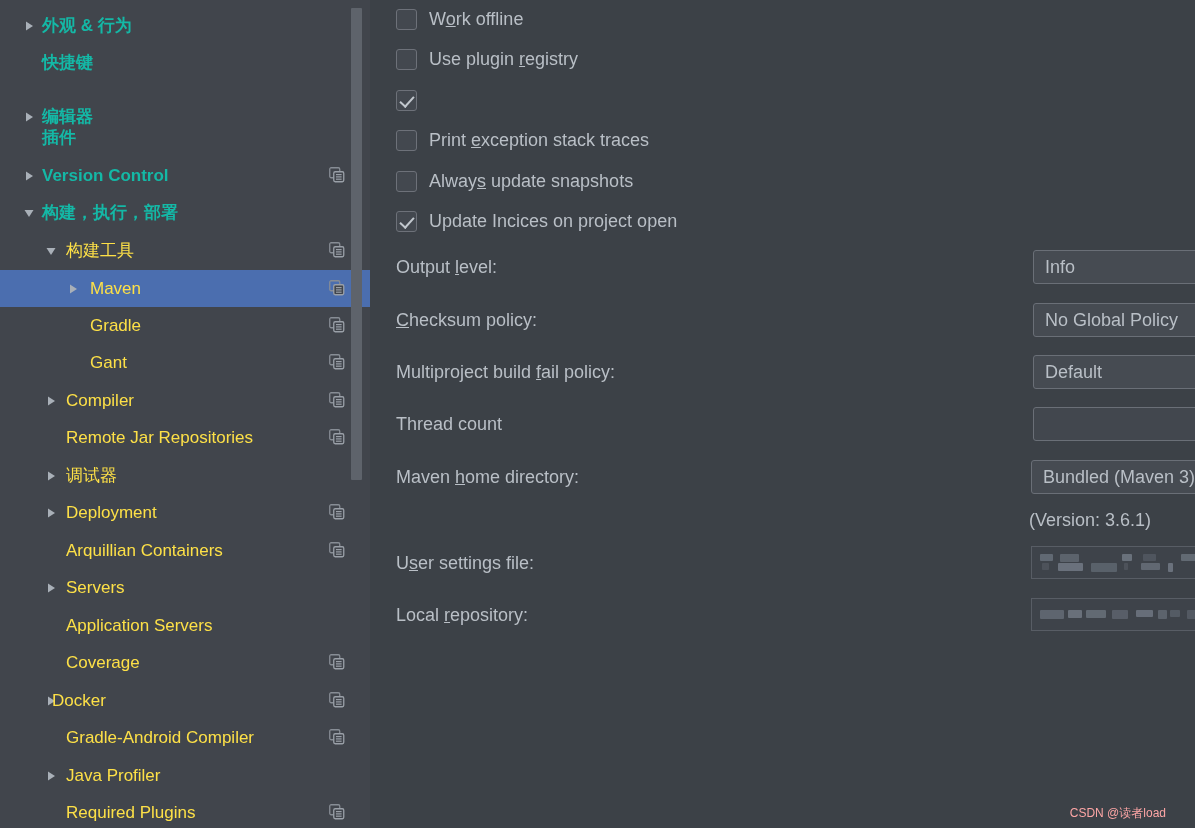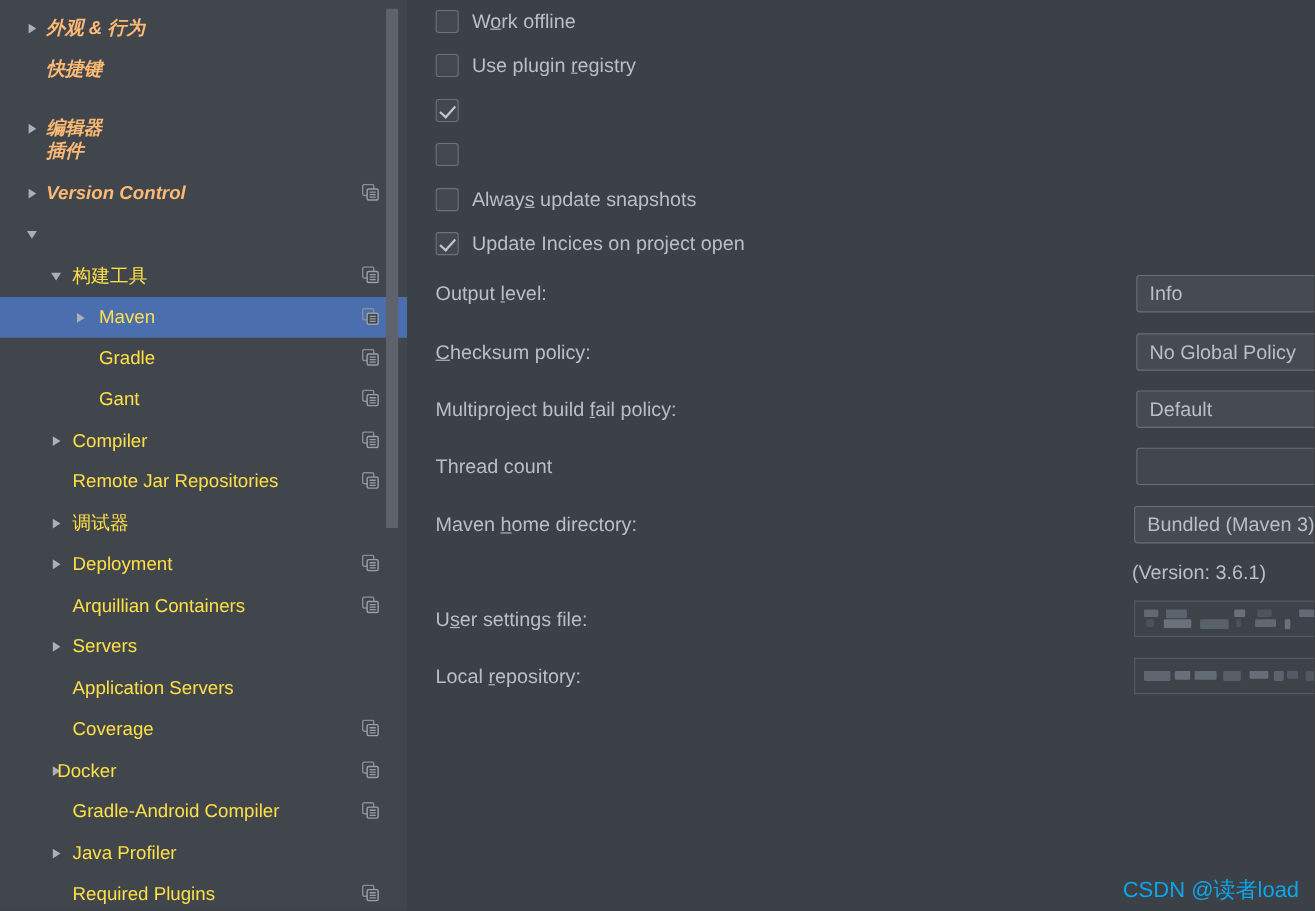--- a/index.html
+++ b/index.html
@@ -33,21 +33,21 @@
     height: 37px;
     display: flex;
     align-items: center;
     color: #fde047;
     font-size: 17px;
     white-space: nowrap;
   }
   .tree-item.selected {
     background: #4b6eaf;
   }
-  .tree-item.bold { font-weight: bold; color: #fdba74; font-style: italic; }
+  .tree-item.bold { font-weight: bold; color: #14b8a6; }
   .ti-arrow {
     position: absolute;
     width: 14px; height: 14px;
     display: flex; align-items: center; justify-content: center;
   }
   .ti-arrow svg { display:block; }
   .ti-label {
     position: absolute;
     line-height: 37px;
   }
@@ -178,24 +178,24 @@
 
   .plain-note {
     position: absolute;
     color: #b9bfc6;
     font-size: 18px;
     white-space: nowrap;
   }
 
   #watermark {
     position: absolute;
-    right: 14px;
+    right: 29px;
     bottom: 6px;
-    color: #0ea5e9;
-    font-size: 20px;
+    color: #fca5a5;
+    font-size: 12px;
     white-space: nowrap;
   }
 </style>
 </head>
 <body>
 
 <div id="app">
 
   <div id="sidebar">
     <div id="sb-items">
@@ -237,20 +237,21 @@
               <line x1="7" y1="12.2" x2="12.6" y2="12.2" stroke="#9aa0a8" stroke-width="1.2"></line>
             </svg>
           </span>
         </div>
         <div class="tree-item bold" style="top: 194px;">
           <span class="ti-arrow" style="left: 22px;">
             <svg width="14" height="14" viewBox="0 0 14 14">
               <polygon points="2.5,4 11.5,4 7,11" fill="#a9b0b8"></polygon>
             </svg>
           </span>
+          <span class="ti-label" style="left: 42px;">构建，执行，部署</span>
         </div>
         <div class="tree-item" style="top: 232px;">
           <span class="ti-arrow" style="left: 44px;">
             <svg width="14" height="14" viewBox="0 0 14 14">
               <polygon points="2.5,4 11.5,4 7,11" fill="#a9b0b8"></polygon>
             </svg>
           </span>
           <span class="ti-label" style="left: 66px;">构建工具</span>
           <span class="ti-copy">
             <svg width="16" height="16" viewBox="0 0 16 16">
@@ -455,20 +456,21 @@
         </div>
         <div class="chk-row" style="top: 45px;">
           <span class="chk-box"></span>
           <span class="chk-label">Use plugin <span class="mn">r</span>egistry</span>
         </div>
         <div class="chk-row" style="top: 86px;">
           <span class="chk-box checked"></span>
         </div>
         <div class="chk-row" style="top: 126px;">
           <span class="chk-box"></span>
+          <span class="chk-label">Print <span class="mn">e</span>xception stack traces</span>
         </div>
         <div class="chk-row" style="top: 167px;">
           <span class="chk-box"></span>
           <span class="chk-label">Alway<span class="mn">s</span> update snapshots</span>
         </div>
         <div class="chk-row" style="top: 207px;">
           <span class="chk-box checked"></span>
           <span class="chk-label">Update Incices on project open</span>
         </div>
       </div>

